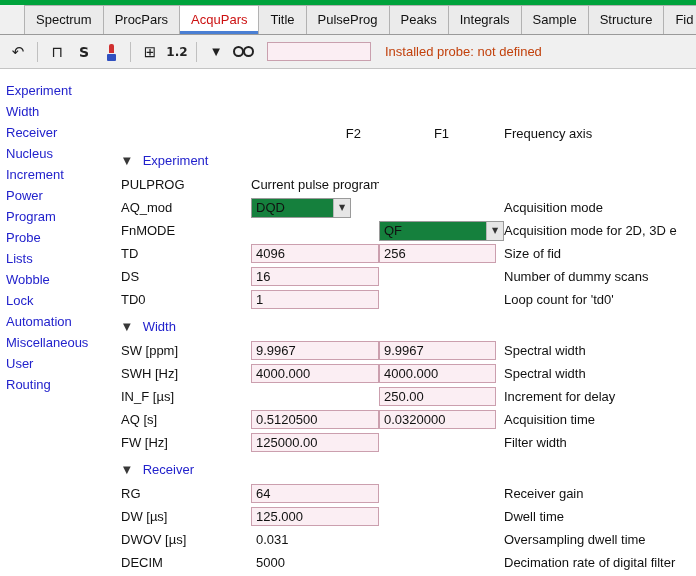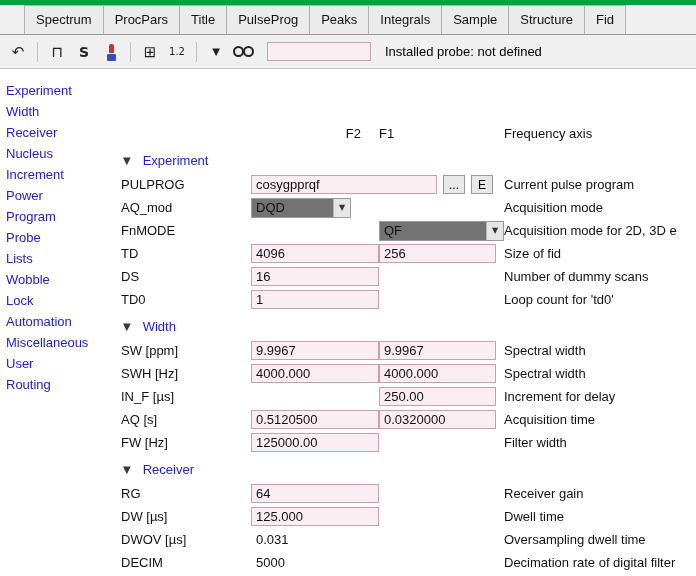--- a/index.html
+++ b/index.html
@@ -11,70 +11,71 @@
   
   .tabbar { display:flex; align-items:flex-end; background:#f0f0f0; border-bottom:1px solid #9a9a9a; height:30px;padding-left:24px; }
   .tab { height:29px; line-height:27px; padding:0 11px; border:1px solid #b2b2b2; border-bottom:none; background:#ebebeb; margin-right:-1px; cursor:pointer; white-space:nowrap; }
   .tab.active { background:#ffffff; color:#cc1111; box-shadow: inset 0 -3px 0 #4a7fd4; }
 
   
   .toolbar { height:34px; background:#f0f0f0; border-bottom:1px solid #c4c4c4; display:flex; align-items:center; padding:0 6px; }
   .ticons { display:flex; align-items:center; gap:3px; }
   .tbtn { width:24px; height:24px; border:1px solid transparent; background:transparent; font-family:"DejaVu Sans", sans-serif; font-size:15px; display:flex; align-items:center; justify-content:center; cursor:pointer; color:#222; position:relative; }
   .icon-s { font-weight:bold; font-size:14px; }
-  .icon-numbering { font-size:10px; font-weight:normal; }
+  .icon-numbering { font-size:12px; font-weight:bold; }
   .icon-dropdown { font-size:10px; }
   .icon-probe::before { content:""; position:absolute; width:5px; height:9px; background:#d03030; top:3px; left:9px; border-radius:2px 2px 0 0; }
   .icon-probe::after { content:""; position:absolute; width:9px; height:7px; background:#3050c0; top:13px; left:7px; border-radius:1px; }
   .icon-search::before, .icon-search::after { content:""; width:7px; height:7px; border:2px solid #222; border-radius:50%; display:inline-block; }
   .icon-search::after { margin-left:-1px; }
   .tsep { width:1px; height:20px; background:#c0c0c0; margin:0 4px; }
   .toolbar-search { width:104px; height:19px; background:#fbeef3; border:1px solid #c9a0ae; margin:0 10px 0 12px; font-family:"Liberation Sans", sans-serif; font-size:12px; padding:0 3px; }
-  .probe-status { color:#000000; margin-left:4px; white-space:nowrap; }
+  .probe-status { color:#c2410c; margin-left:4px; white-space:nowrap; }
 
   
   .page-body { display:flex; height:507px; }
   .sidebar { width:116px; flex-shrink:0; padding:11px 0 0 6px; }
   .snav { color:#2222cc; line-height:21px; cursor:pointer; white-space:nowrap; }
 
   .content { flex:1; padding-top:6px; overflow:hidden; }
   .grid-row { display:grid; grid-template-columns:135px 128px 125px 1fr; align-items:center; }
   .col-headers { height:24px;margin-top:46px; }
   .f2h { grid-column:2; justify-self:end; padding-right:18px; }
-  .f1h { grid-column:3; }
+  .f1h { grid-column:3; text-align:center; }
   .axish { grid-column:4; white-space:nowrap; }
 
   .sect-header { height:26px; display:flex; align-items:center; padding-left:7px; gap:12px; margin-top:2px; cursor:pointer; }
   .tri { font-size:10px; color:#383838; font-family:"DejaVu Sans", sans-serif; }
   .sect-title { color:#2222cc; }
 
   .prow { height:23px; }
   .plabel { padding-left:5px; white-space:nowrap; }
   .pdesc { white-space:nowrap; overflow:hidden; }
   .cell { display:flex; align-items:center; }
   .cell.span2 { grid-column:2/4; }
 
   .field { width:136px; height:19px; background:#fbeef3; border:1px solid #cb9fae; padding:1px 4px; line-height:15px; white-space:nowrap; overflow:hidden; cursor:text; }
   .cell.f1 .field { width:117px; }
   .field.wide { width:186px; }
   .mini { height:19px; min-width:22px; border:1px solid #999; background:#e9e9e9; font-size:12px; margin-left:6px; cursor:pointer; font-family:"Liberation Sans", sans-serif; }
-  .combo { width:100px; height:20px; border:1px solid #9a9a9a; background:#737373; display:flex; align-items:stretch; cursor:pointer; }
+  .combo { width:100px; height:20px; border:1px solid #9a9a9a; background:#15803d; display:flex; align-items:stretch; cursor:pointer; }
   .cell.f1 .combo { width:137px; }
   .cval { flex:1; padding-left:4px; display:flex; align-items:center; overflow:hidden; }
   .carrow { width:17px; background:#e6e6e6; border-left:1px solid #b8b8b8; display:flex; align-items:center; justify-content:center; font-size:8px; color:#333; font-family:"DejaVu Sans", sans-serif; }
   .ptext { padding-left:5px; }
 </style>
 </head>
 <body>
 
 <div class="top-strip"></div>
 
 <div class="tabbar">
     <div class="tab">Spectrum</div>
     <div class="tab">ProcPars</div>
+    <div class="tab active">AcquPars</div>
     <div class="tab">Title</div>
     <div class="tab">PulseProg</div>
     <div class="tab">Peaks</div>
     <div class="tab">Integrals</div>
     <div class="tab">Sample</div>
     <div class="tab">Structure</div>
     <div class="tab">Fid</div>
   </div>
 
 <div class="toolbar">
@@ -119,25 +120,20 @@
       <div class="f1h">F1</div>
       <div class="axish">Frequency axis</div>
     </div>
     <div id="sections">
         <div class="sect-header">
           <span class="tri">▼</span>
           <span class="sect-title">Experiment</span>
         </div>
         <div class="grid-row prow">
           <div class="plabel">PULPROG</div>
-          <div class="cell f2 span2">
-            <div class="field wide">cosygpprqf</div>
-            <button class="mini">...</button>
-            <button class="mini">E</button>
-          </div>
           <div class="pdesc">Current pulse program</div>
         </div>
         <div class="grid-row prow">
           <div class="plabel">AQ_mod</div>
           <div class="cell f2">
             <div class="combo">
               <span class="cval">DQD</span>
               <span class="carrow">▼</span>
             </div>
           </div>

